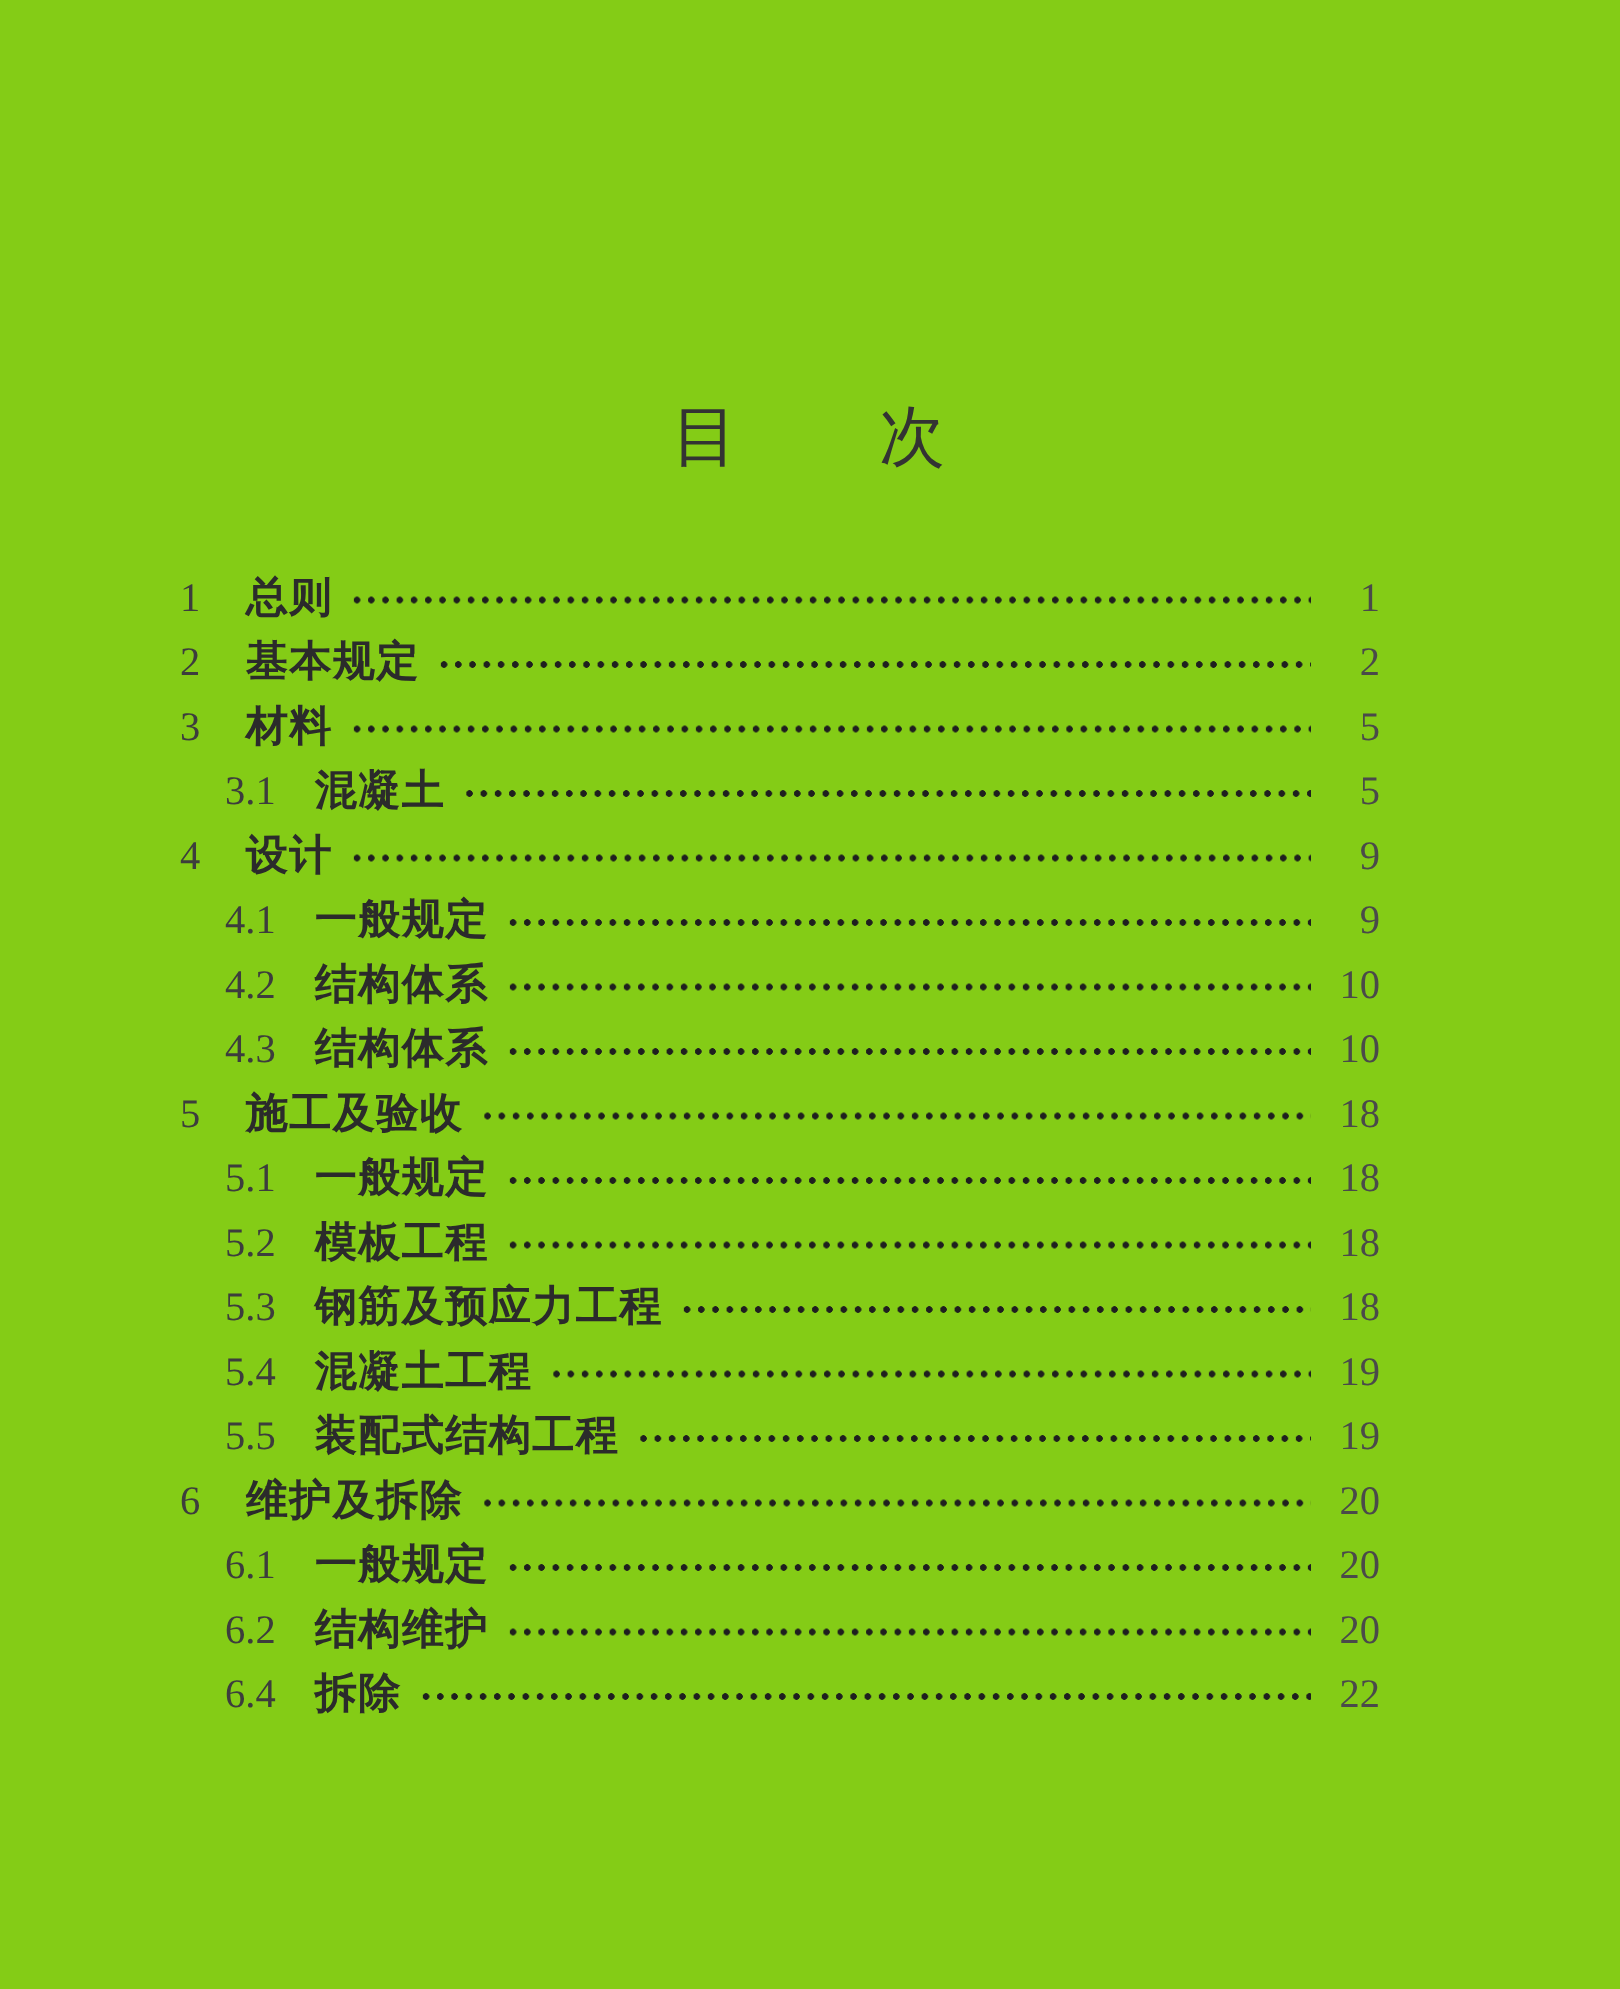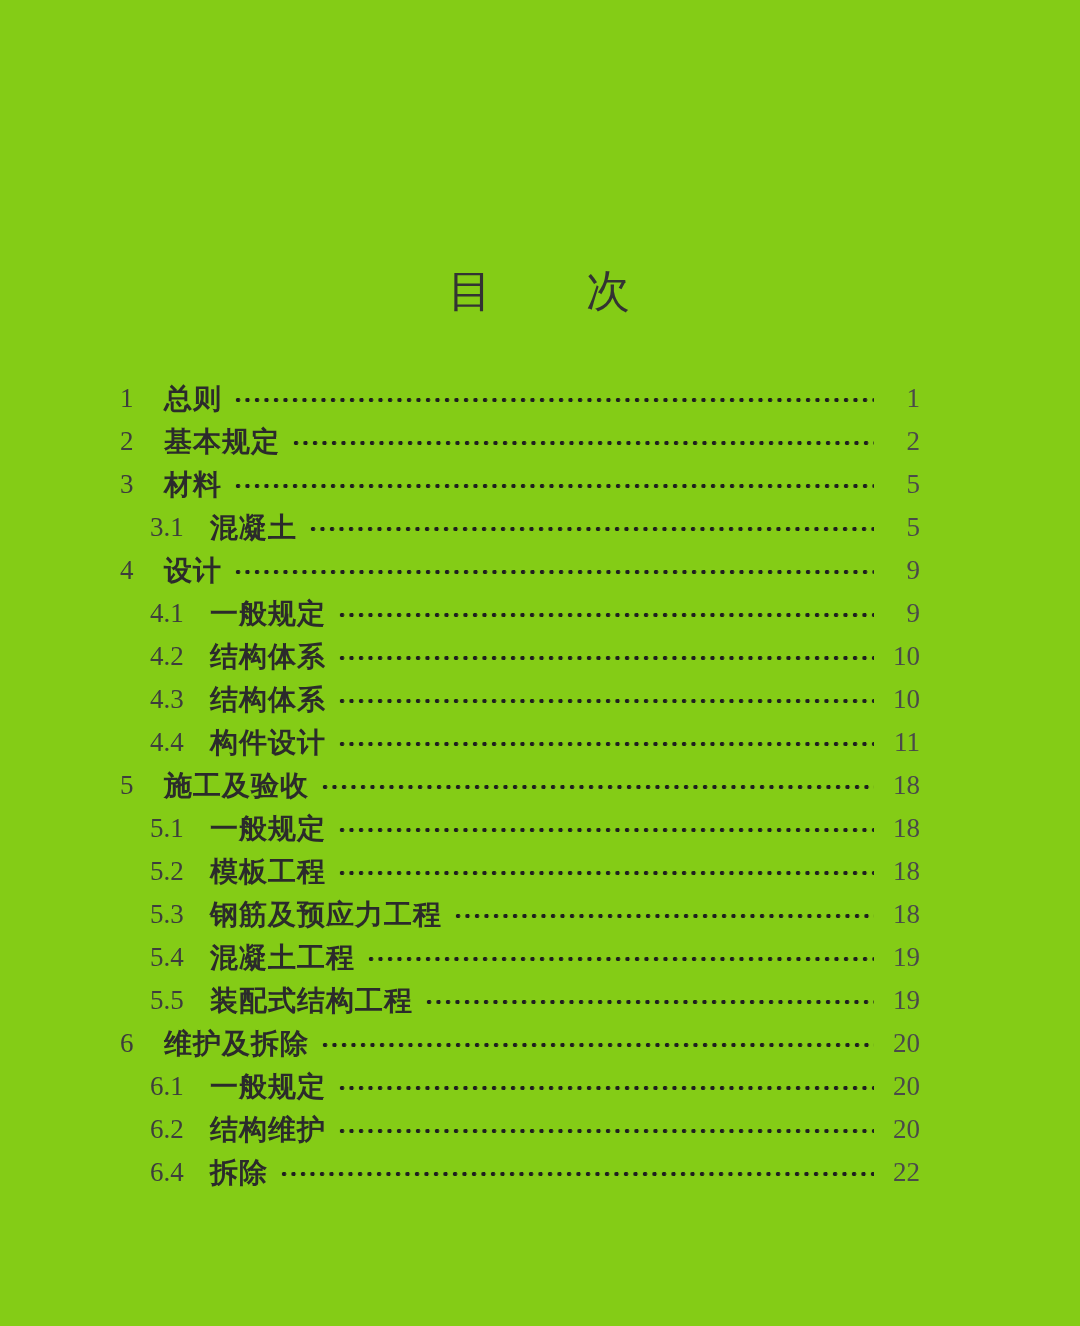--- a/index.html
+++ b/index.html
@@ -123,26 +123,20 @@
         <span class="label">结构体系</span>
         <span class="leader"></span>
         <span class="pg">10</span>
       </div>
       <div class="row sub">
         <span class="num">4.3</span>
         <span class="label">结构体系</span>
         <span class="leader"></span>
         <span class="pg">10</span>
       </div>
-      <div class="row sub">
-        <span class="num">4.4</span>
-        <span class="label">构件设计</span>
-        <span class="leader"></span>
-        <span class="pg">11</span>
-      </div>
       <div class="row chapter">
         <span class="num">5</span>
         <span class="label">施工及验收</span>
         <span class="leader"></span>
         <span class="pg">18</span>
       </div>
       <div class="row sub">
         <span class="num">5.1</span>
         <span class="label">一般规定</span>
         <span class="leader"></span>

